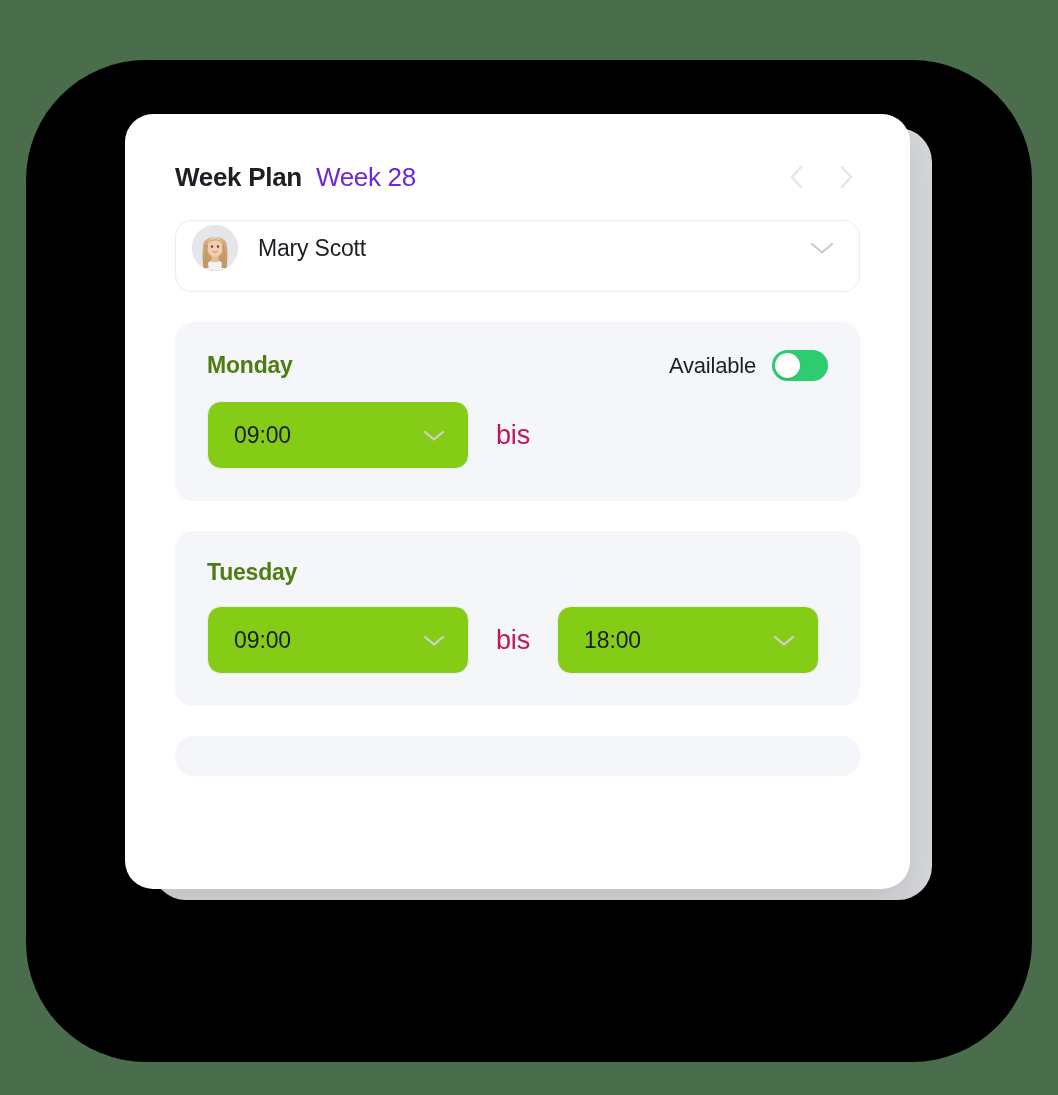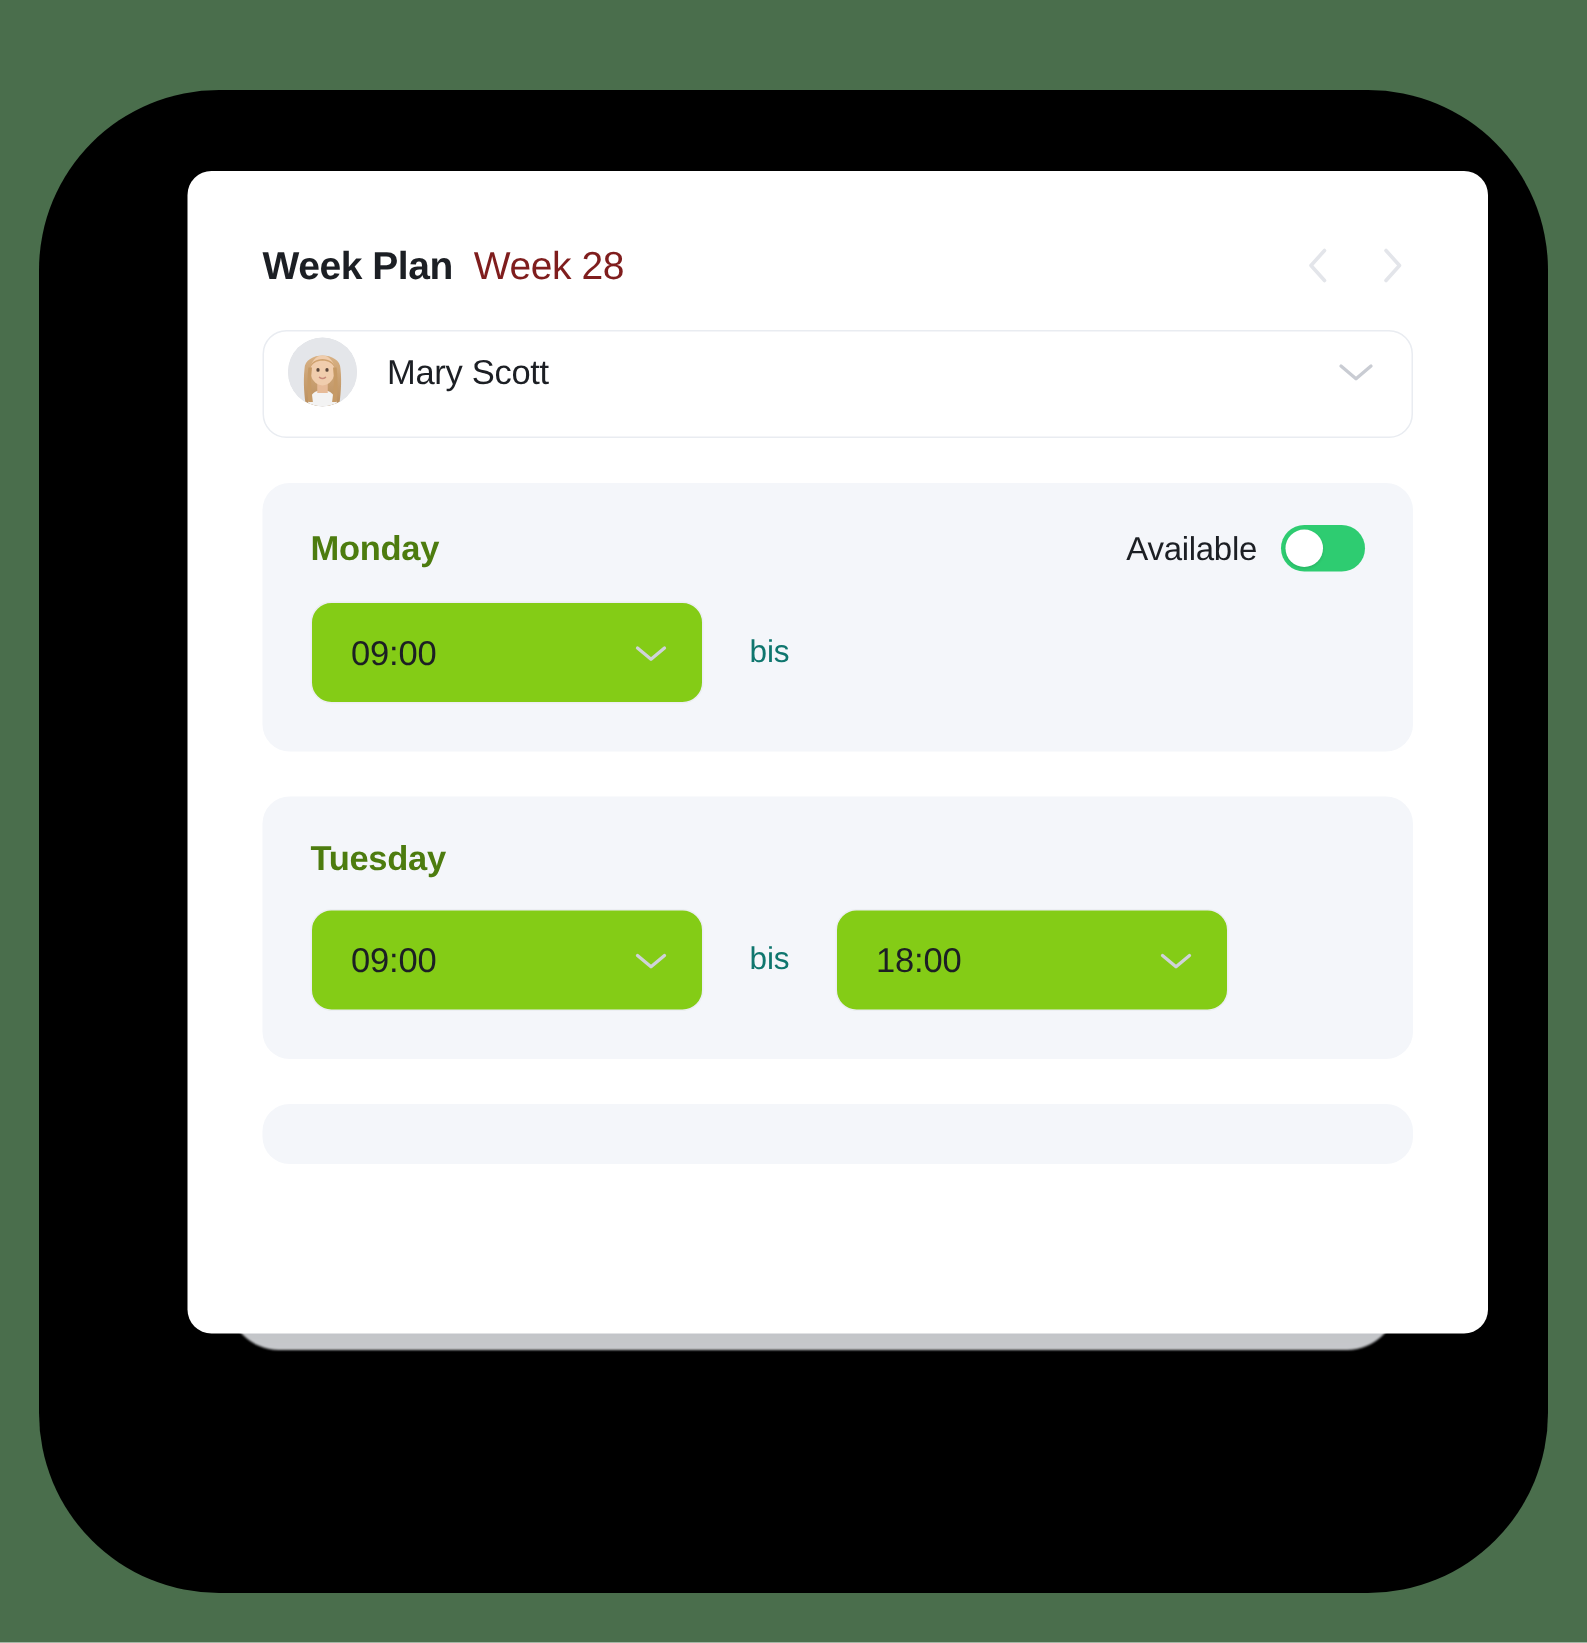--- a/index.html
+++ b/index.html
@@ -45,24 +45,24 @@
     border-radius: 34px;
     filter: blur(0.6px);
     opacity: 0.92;
   }
 
   
   .card {
     position: absolute;
     left: 125px;
     top: 114px;
-    width: 867px;
+    width: 785px;
     height: 775px;
     background: #ffffff;
-    border-radius: 16px;
+    border-radius: 28px;
     overflow: hidden;
     box-shadow: 0 18px 40px rgba(0,0,0,0.10);
   }
 
   
   .card-header {
     display: flex;
     align-items: center;
     padding: 46px 50px 0 50px;
   }
@@ -261,42 +261,42 @@
     stroke-width: 2.2;
     stroke-linecap: round;
     stroke-linejoin: round;
     fill: none;
   }
 
   .bis-label {
     flex: 0 0 auto;
     width: 88px;
     text-align: center;
-    font-size: 21px;
-    color: #0f766e;
+    font-size: 27px;
+    color: #be185d;
     letter-spacing: -0.1px;
   }
 
   .reason-row { margin-top: 18px; }
 </style>
 </head>
 <body style="background: rgb(74, 110, 76);">
 
 <div class="stage">
 
   <div class="black-plate" style="background: rgb(0, 0, 0);"></div>
 
   <div class="ghost-card"></div>
 
   <div class="card">
 
     <div class="card-header">
       <div class="title-group">
         <span class="title-main">Week Plan</span>
-        <span class="title-sub" style="color: #7f1d1d;">Week 28</span>
+        <span class="title-sub" style="color: #6d28d9;">Week 28</span>
       </div>
 
       <div class="nav-group">
         <button class="nav-btn">
           <span>
             <svg width="17" height="26" viewBox="0 0 17 26">
                 <path d="M13 3 L4 13 L13 23"></path>
               </svg>
           </span>
         </button>

